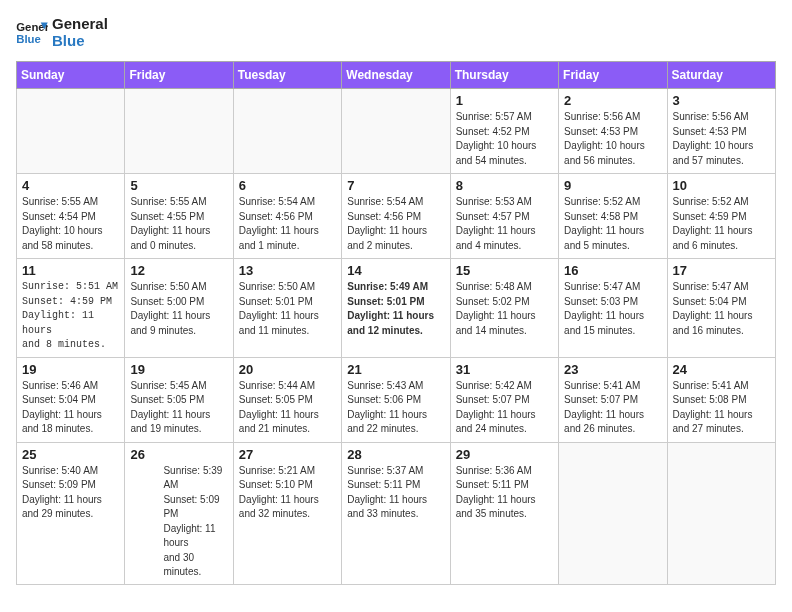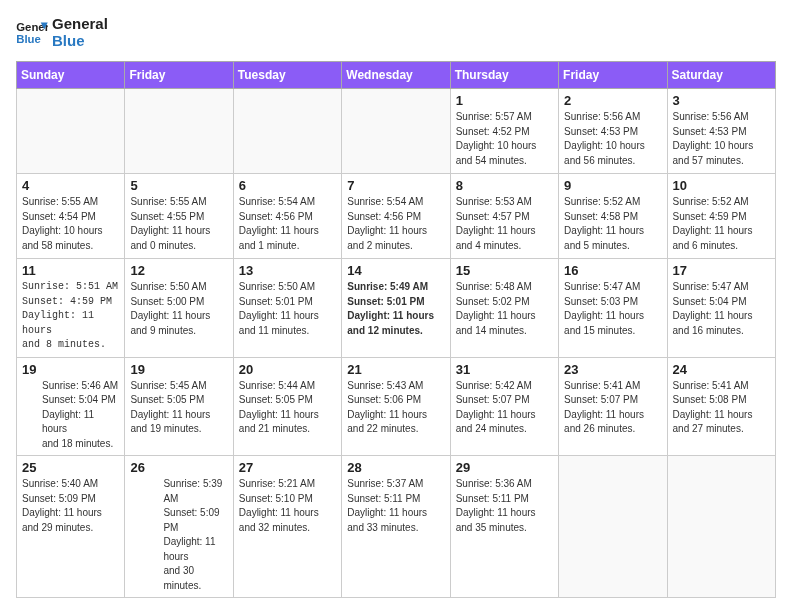--- a/index.html
+++ b/index.html
@@ -219,21 +219,21 @@
           <span class="day-num">17</span>
           <div class="day-info" style="white-space: pre-line;">Sunrise: 5:47 AM
 Sunset: 5:04 PM
 Daylight: 11 hours
 and 16 minutes.</div>
         </td>
       </tr>
       <tr>
         <td>
           <span class="day-num">19</span>
-          <div class="day-info" style="white-space: pre-line; margin-left: 20px;">Sunrise: 5:46 AM
+          <div class="day-info" style="white-space: pre-line;">Sunrise: 5:46 AM
 Sunset: 5:04 PM
 Daylight: 11 hours
 and 18 minutes.</div>
         </td>
         <td>
           <span class="day-num">19</span>
           <div class="day-info" style="white-space: pre-line;">Sunrise: 5:45 AM
 Sunset: 5:05 PM
 Daylight: 11 hours
 and 19 minutes.</div>

